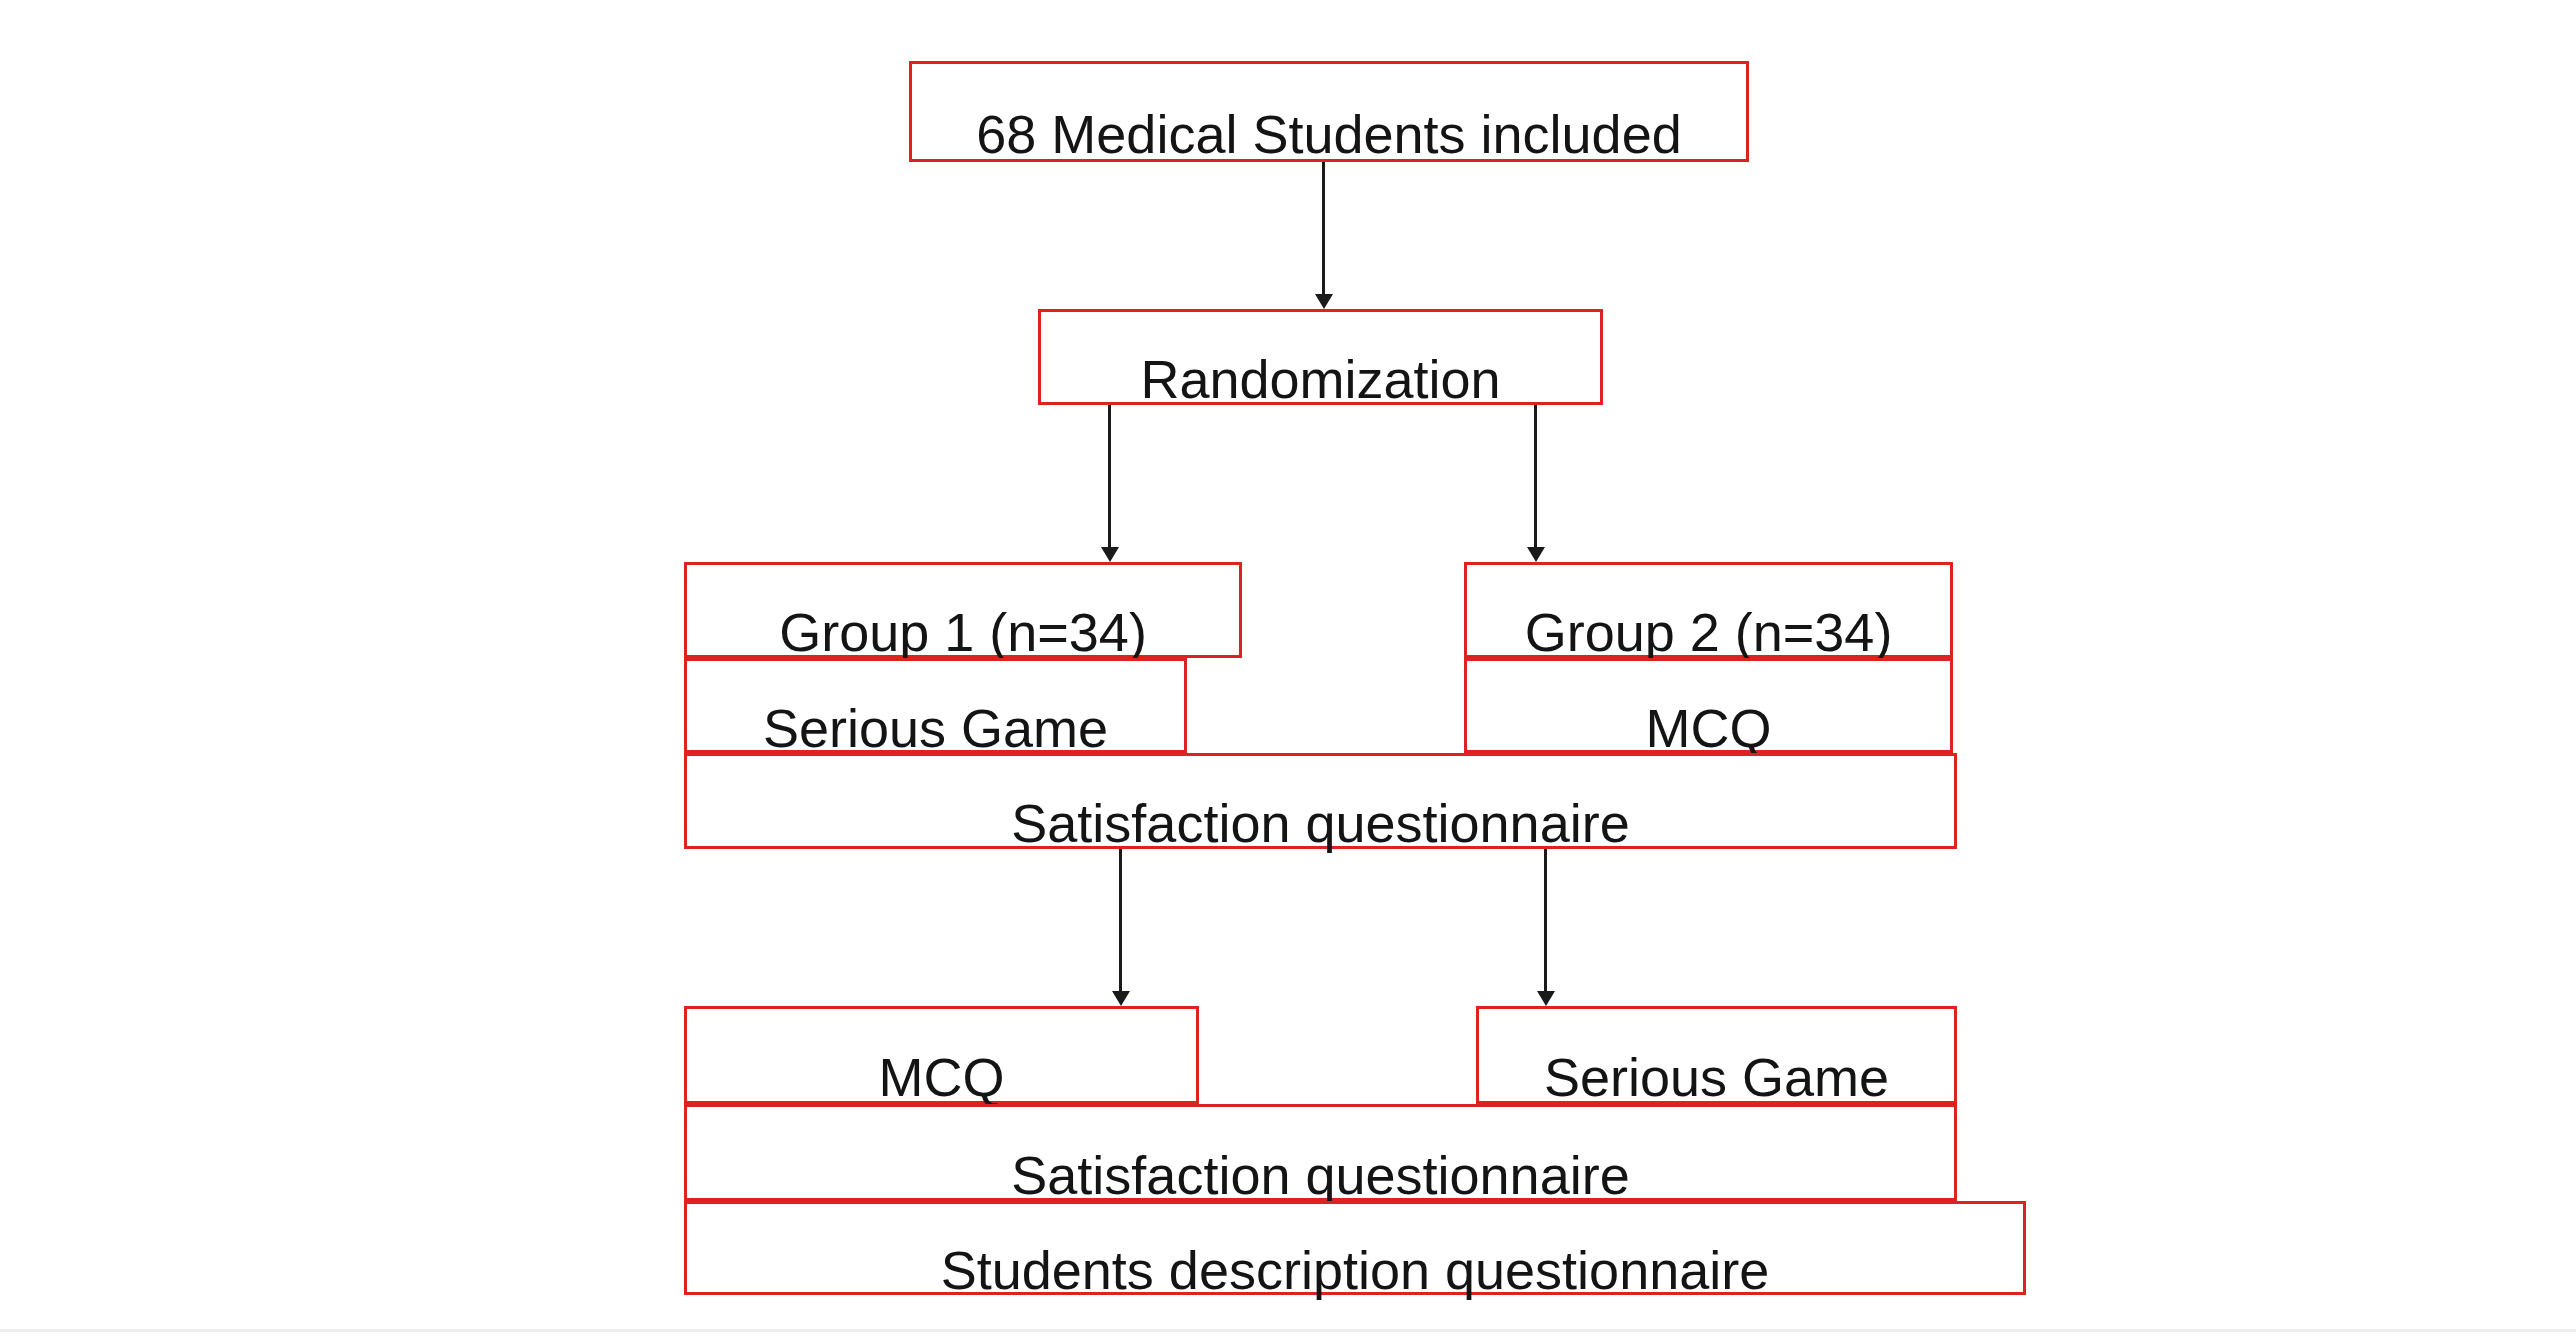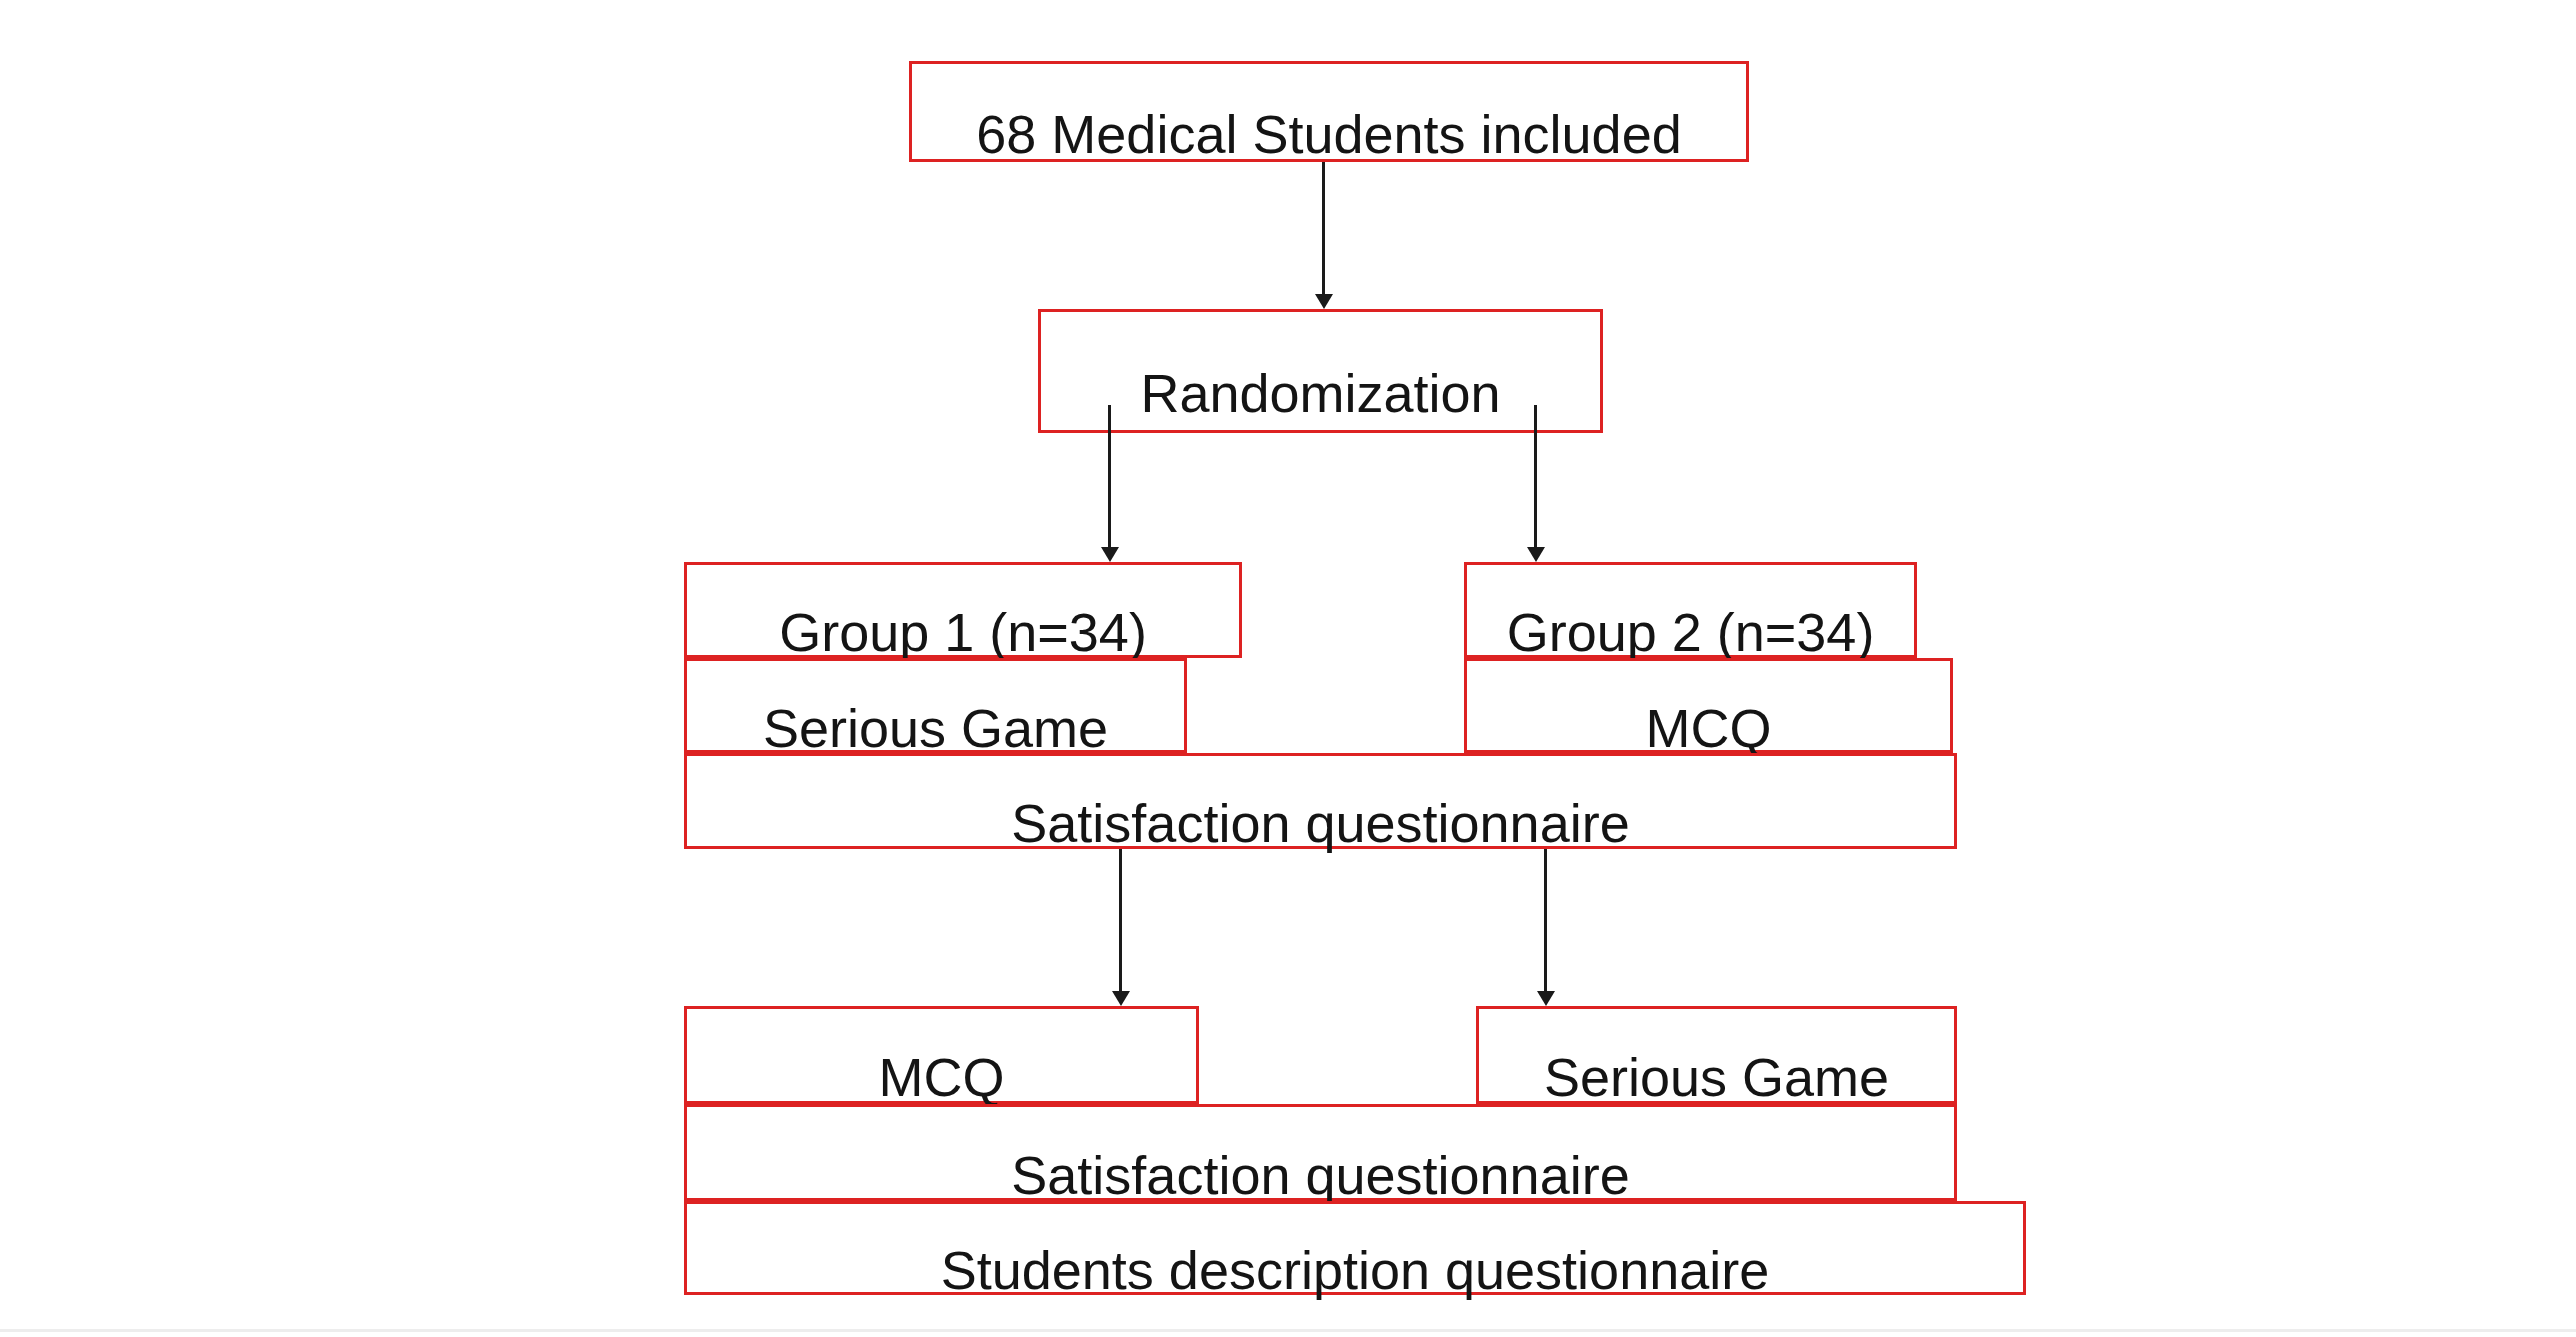--- a/index.html
+++ b/index.html
@@ -49,23 +49,23 @@
     position: absolute;
     left: 0;
     top: 1329px;
     width: 2576px;
     height: 3px;
     background: var(--footer-line, #ededed);
   }
 
   
   #node-included        { left: 909px;  top: 61px;   width: 840px;  height: 101px; }
-  #node-randomization   { left: 1038px; top: 309px;  width: 565px;  height: 124px;  }
+  #node-randomization   { left: 1038px; top: 309px;  width: 565px;  height: 96px;  }
   #node-group1          { left: 684px;  top: 562px;  width: 558px;  height: 96px;  }
-  #node-group2          { left: 1464px; top: 562px;  width: 453px;  height: 96px;  }
+  #node-group2          { left: 1464px; top: 562px;  width: 489px;  height: 96px;  }
   #node-group1-activity { left: 684px;  top: 658px;  width: 503px;  height: 95px;  }
   #node-group2-activity { left: 1464px; top: 658px;  width: 489px;  height: 95px;  }
   #node-satisfaction1   { left: 684px;  top: 753px;  width: 1273px; height: 96px;  }
   #node-group1-cross    { left: 684px;  top: 1006px; width: 515px;  height: 98px;  }
   #node-group2-cross    { left: 1476px; top: 1006px; width: 481px;  height: 98px;  }
   #node-satisfaction2   { left: 684px;  top: 1104px; width: 1273px; height: 97px;  }
   #node-description     { left: 684px;  top: 1201px; width: 1342px; height: 94px;  }
 
   
   #arrow-top-line        { left: 1322px; top: 162px; height: 133px; }

